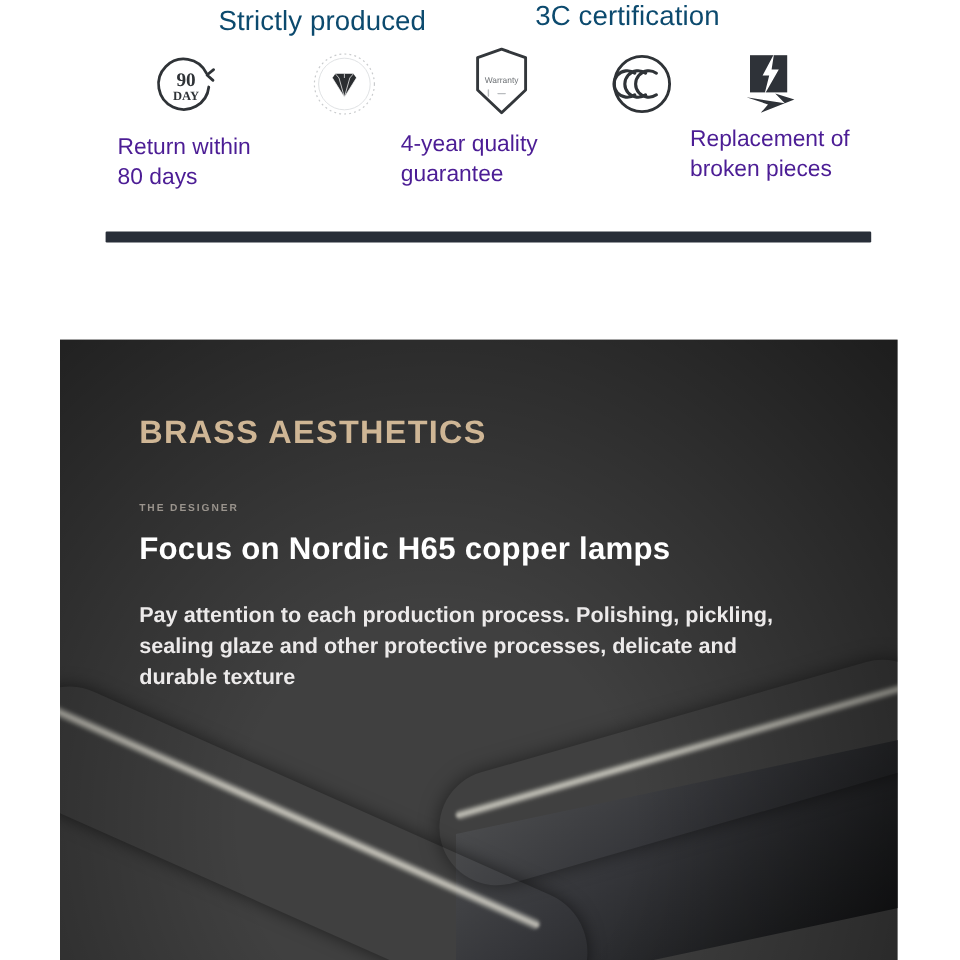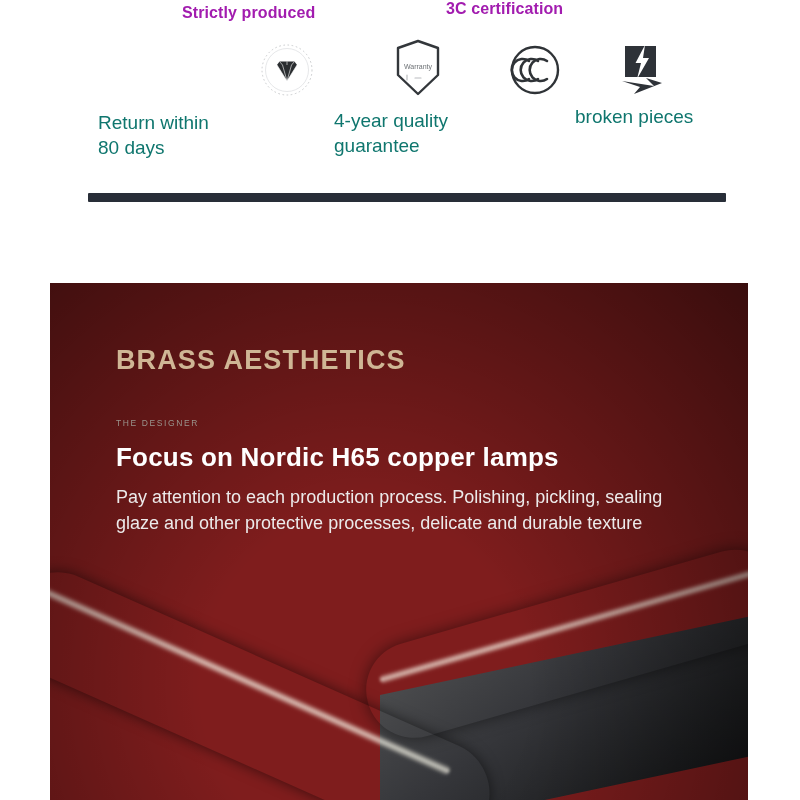--- a/index.html
+++ b/index.html
@@ -18,23 +18,23 @@
 
   
   .trust-block {
     position: relative;
     width: 800px;
     height: 222px;
   }
 
   .trust-heading {
     position: absolute;
-    font-size: 16px;
-    font-weight: 700;
-    color: #a21caf;
+    font-size: 23px;
+    font-weight: 400;
+    color: #0c4a6e;
     letter-spacing: 0.1px;
     white-space: nowrap;
   }
   .trust-heading.h-strictly { left: 182px; top: 4px; }
   .trust-heading.h-3c       { left: 446px; top: 0; }
 
   .badge-icon {
     position: absolute;
     width: 70px;
     height: 64px;
@@ -47,21 +47,21 @@
   .i-90day  { left: 120px; top: 38px; }
   .i-gem    { left: 252px; top: 38px; }
   .i-shield { left: 383px; top: 36px; }
   .i-ccc    { left: 500px; top: 38px; }
   .i-broken { left: 607px; top: 36px; }
 
   .badge-caption {
     position: absolute;
     font-size: 19px;
     line-height: 25px;
-    color: #0f766e;
+    color: #4c1d95;
     font-weight: 400;
   }
   .c-return      { left: 98px;  top: 110px; width: 180px; }
   .c-guarantee   { left: 334px; top: 108px; width: 190px; }
   .c-replacement { left: 575px; top: 104px; width: 200px; }
 
   .divider-bar {
     position: absolute;
     left: 88px;
     top: 193px;
@@ -71,21 +71,21 @@
     border-radius: 1px;
   }
 
   
   .feature-panel {
     position: absolute;
     left: 50px;
     top: 283px;
     width: 698px;
     height: 517px;
-    background: #7f1d1d;
+    background: #404040;
     overflow: hidden;
   }
 
   .panel-copy {
     position: absolute;
     left: 66px;
     top: 63px;
     right: 30px;
   }
 
@@ -95,40 +95,40 @@
     letter-spacing: 1.1px;
     color: #cfb695;
     margin: 0;
     line-height: 1.1;
   }
 
   .eyebrow {
     margin: 42px 0 12px 0;
     font-size: 8.5px;
     letter-spacing: 1.6px;
-    font-weight: normal;
+    font-weight: bold;
     color: #9a948d;
     text-transform: uppercase;
   }
 
   .headline {
     margin: 14px 0 0 0;
     font-size: 26px;
     font-weight: 700;
     color: #ffffff;
     letter-spacing: 0.2px;
     line-height: 1.2;
   }
 
   .body-copy {
-    margin: 11px 0 0 0;
+    margin: 26px 0 0 0;
     font-size: 18px;
     line-height: 26px;
     color: #eceaea;
-    font-weight: 400;
+    font-weight: 700;
     max-width: 560px;
   }
 
   
   .photo-stage {
     position: absolute;
     left: 0; top: 0; right: 0; bottom: 0;
     pointer-events: none;
   }
 
@@ -219,20 +219,28 @@
 </style>
 </head>
 <body>
 
 <section class="trust-block">
 
   <div class="trust-heading h-strictly">Strictly produced</div>
 
   <div class="trust-heading h-3c">3C certification</div>
 
+  <div class="badge-icon i-90day">
+    <svg width="58" height="58" viewBox="0 0 58 58">
+      <path d="M46 20 A21 21 0 1 0 48 31.5" fill="none" stroke="#2f3337" stroke-width="2.3" stroke-linecap="round"></path>
+      <path d="M52 17 L46.5 21.5 L51.5 26" fill="none" stroke="#2f3337" stroke-width="2.3" stroke-linecap="round" stroke-linejoin="round"></path>
+      <text x="29" y="31" text-anchor="middle" font-family="Liberation Serif, serif" font-size="16" font-weight="bold" fill="#2f3337">90</text>
+      <text x="29" y="42" text-anchor="middle" font-family="Liberation Serif, serif" font-size="10.5" font-weight="bold" fill="#2f3337">DAY</text>
+    </svg>
+  </div>
 
   <div class="badge-icon i-gem">
     <svg width="60" height="60" viewBox="0 0 60 60">
       <circle cx="30" cy="30" r="25" fill="none" stroke="#c9cbcd" stroke-width="1" stroke-dasharray="1.6 2.6"></circle>
       <circle cx="30" cy="30" r="21.5" fill="none" stroke="#dfe1e3" stroke-width="0.8"></circle>
       <g fill="#2a2d30">
         <path d="M20 25 L40 25 L30 41 Z"></path>
         <path d="M22.5 21.5 L37.5 21.5 L40 25 L20 25 Z"></path>
       </g>
       <g fill="none" stroke="#ffffff" stroke-width="0.7" opacity="0.85">
@@ -272,20 +280,21 @@
     <div>Return within</div>
     <div>80 days</div>
   </div>
 
   <div class="badge-caption c-guarantee">
     <div>4-year quality</div>
     <div>guarantee</div>
   </div>
 
   <div class="badge-caption c-replacement">
+    <div>Replacement of</div>
     <div>broken pieces</div>
   </div>
 
   <div class="divider-bar"></div>
 </section>
 
 <section class="feature-panel">
 
   <div class="photo-stage">
     <div class="dark-wedge"></div>

